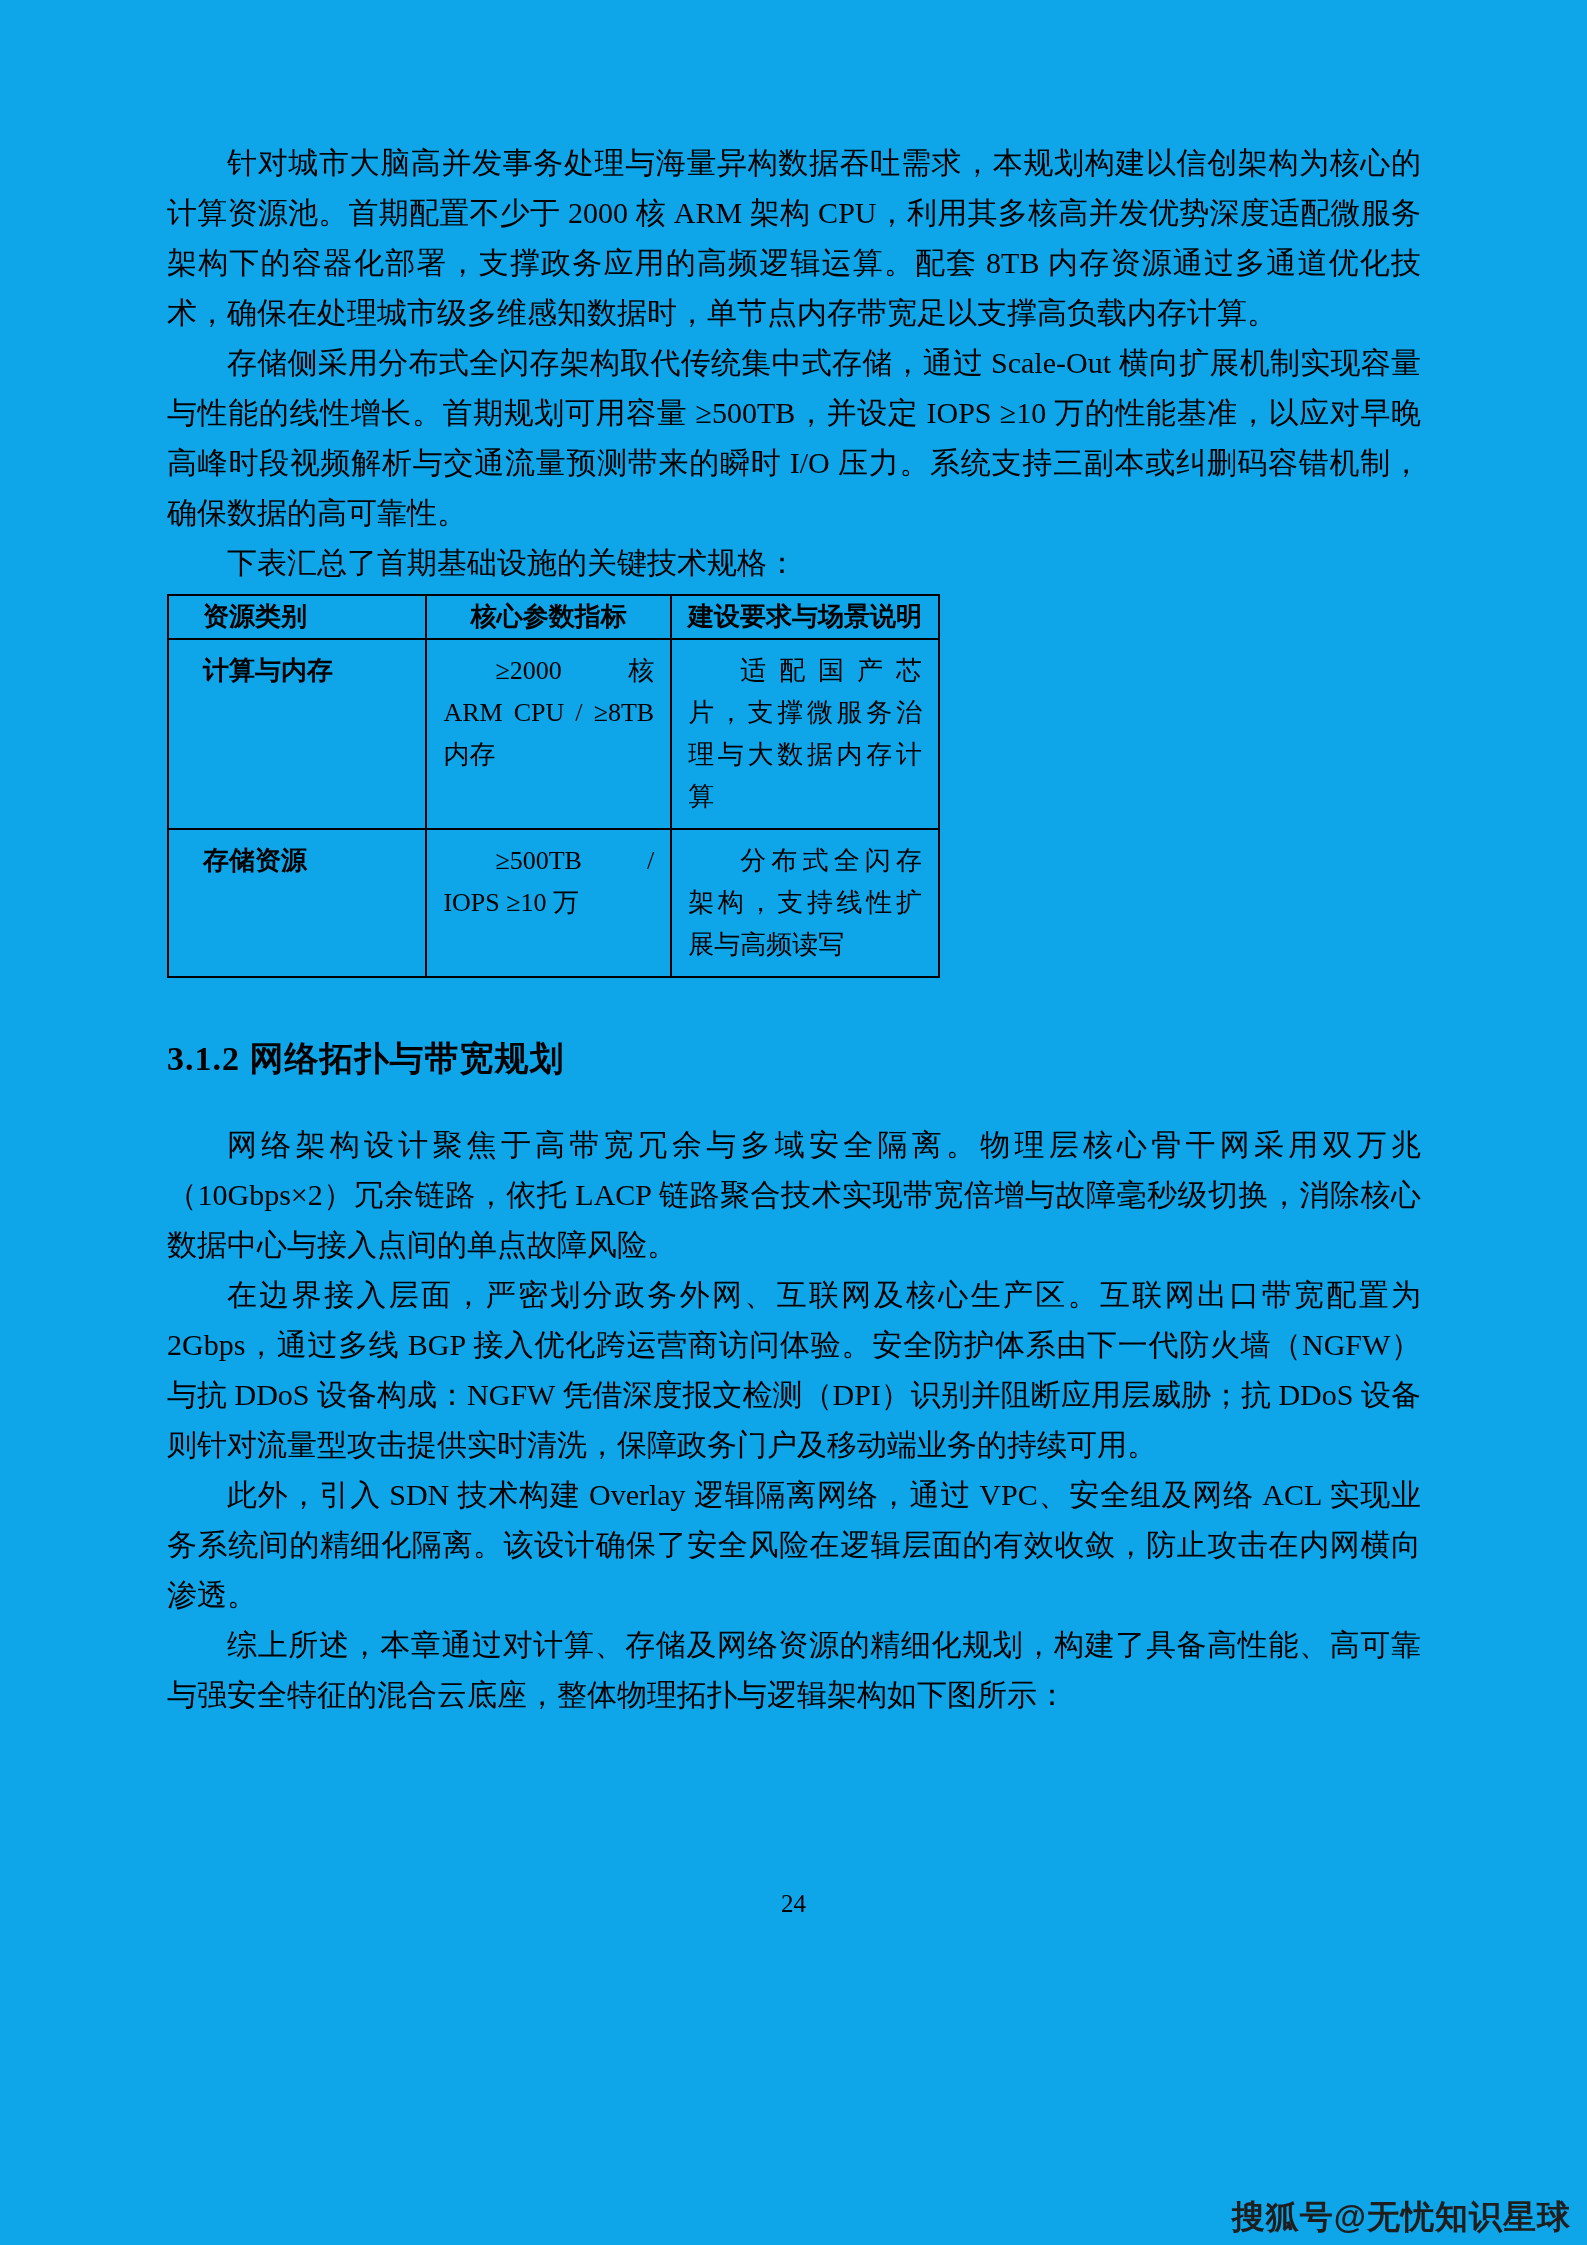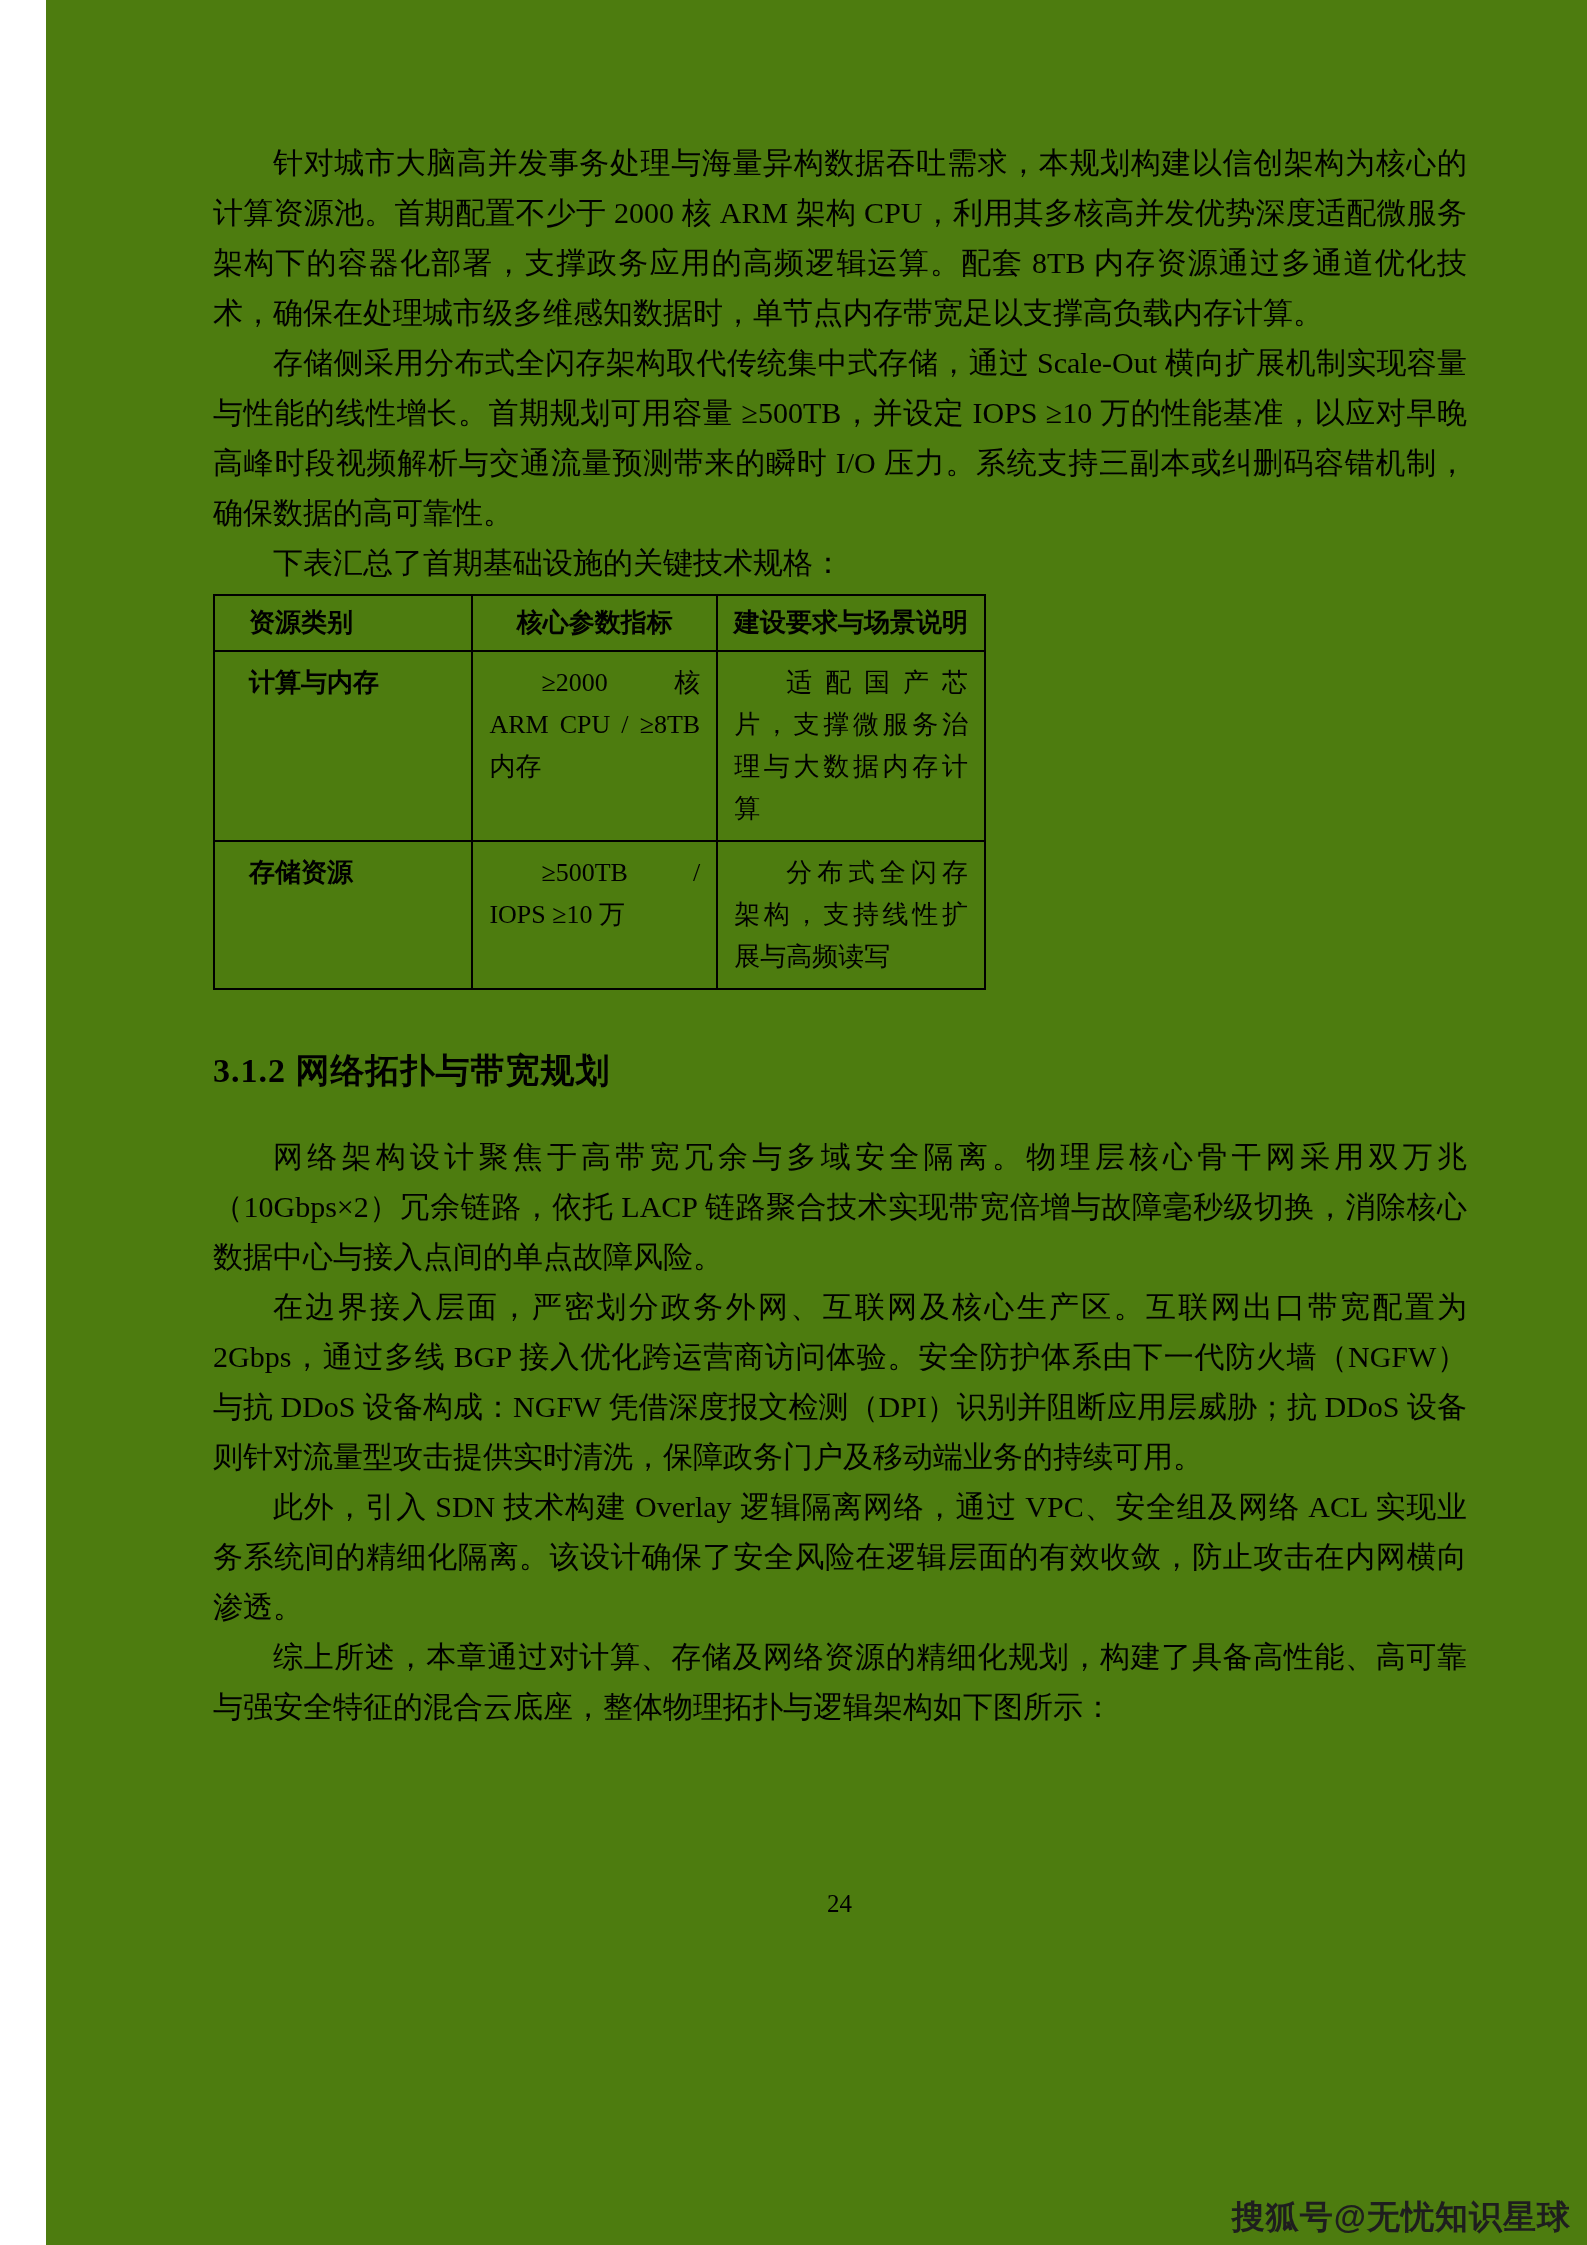--- a/index.html
+++ b/index.html
@@ -7,22 +7,21 @@
   body {
     background: #ffffff;
     color: #000000;
     font-family: "Liberation Serif", "DejaVu Serif", serif;
     position: relative;
     overflow: hidden;
   }
   .page {
     position: absolute;
     inset: 0;
-    background: #4d7c0f;
-    margin-left: 46px;
+    background: #0ea5e9;
   }
   .content {
     position: absolute;
     left: 167px;
     top: 138px;
     width: 1254px;
   }
   .para {
     font-size: 30px;
     line-height: 50px;
@@ -38,21 +37,21 @@
   }
   table.specs th,
   table.specs td {
     border: 2px solid #000000;
     font-size: 26px;
     vertical-align: top;
   }
   table.specs th {
     font-weight: bold;
     text-align: center;
-    padding: 10px 4px;
+    padding: 4px 4px;
     line-height: 34px;
   }
   table.specs th.h1 {
     text-align: left;
     padding-left: 34px;
     width: 247px;
   }
   table.specs th.h2 { width: 234px; }
   table.specs th.h3 { width: 256px; }
   td.c1 {

